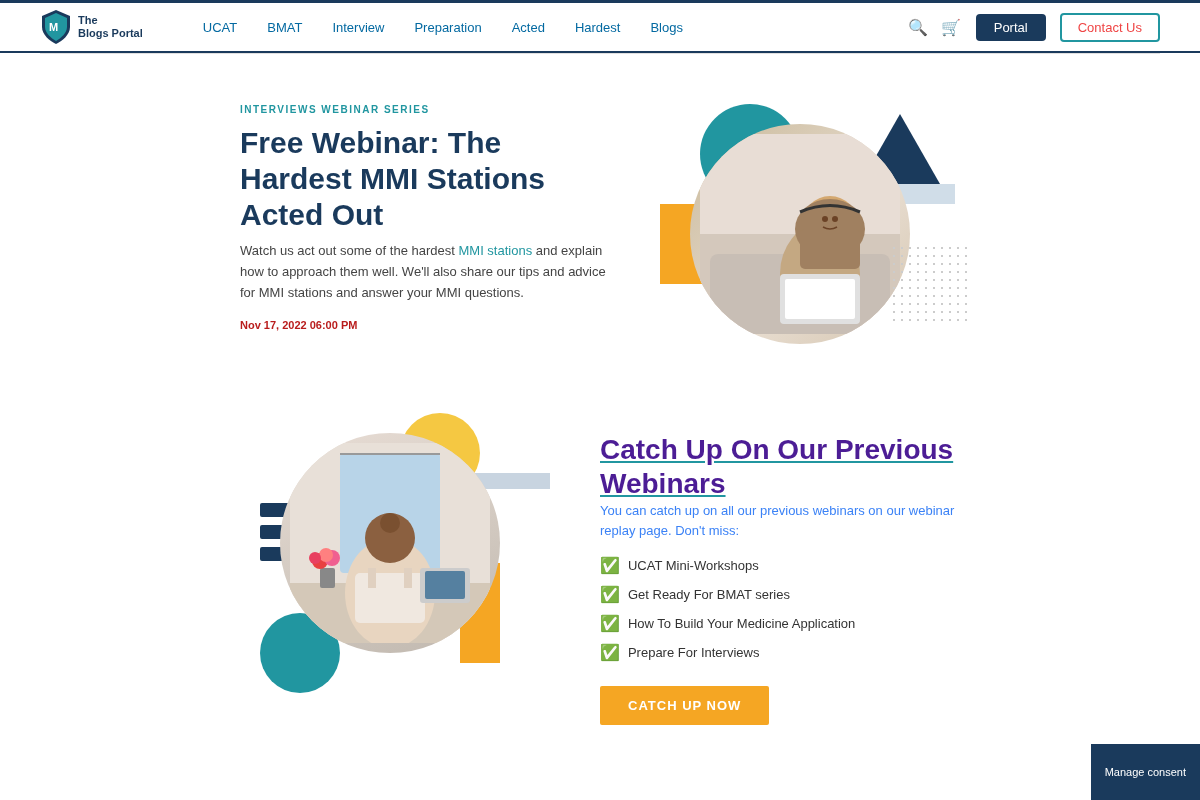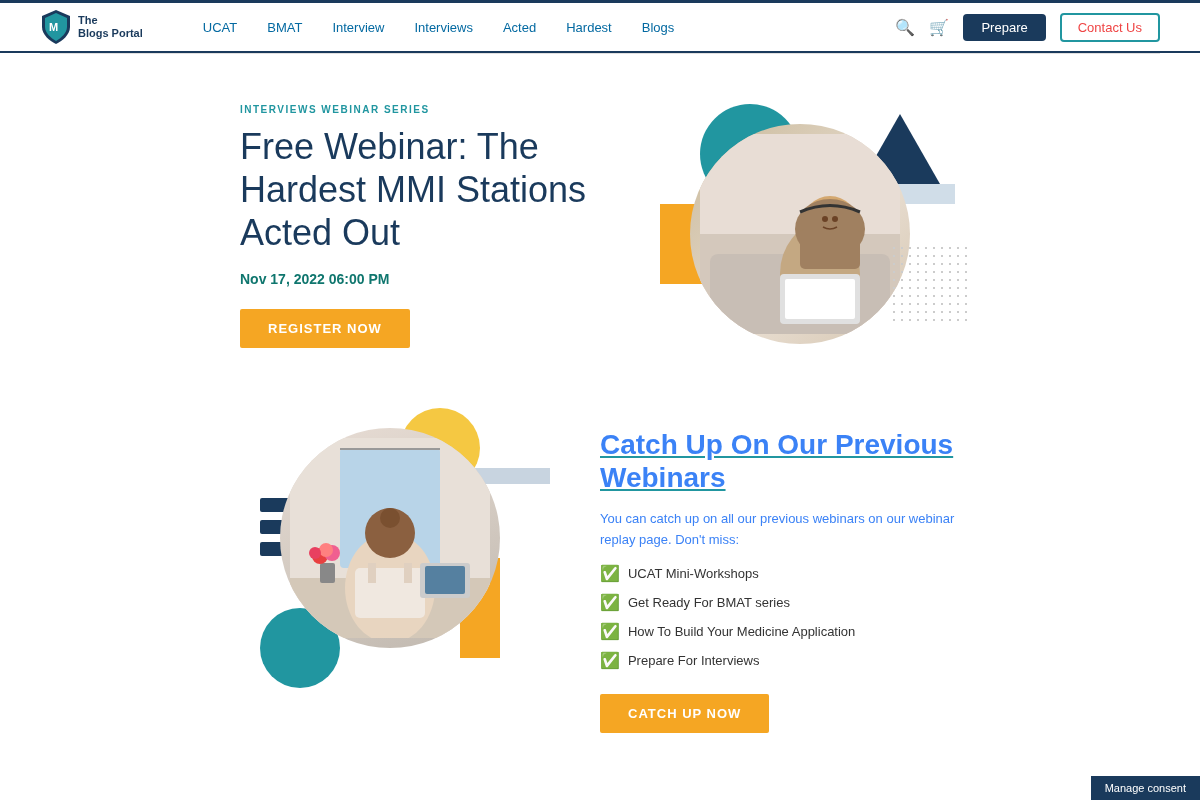--- a/index.html
+++ b/index.html
@@ -87,40 +87,40 @@
     }
     .section-label {
       font-size: 10px;
       font-weight: 700;
       letter-spacing: 1.5px;
       color: #2196a0;
       text-transform: uppercase;
       margin-bottom: 10px;
     }
     .hero-title {
-      font-size: 36px;
-      font-weight: 400;
+      font-size: 30px;
+      font-weight: 700;
       color: #1a3a5c;
       line-height: 1.2;
-      margin-bottom: 16px;
+      margin-bottom: 8px;
     }
     .hero-desc {
       font-size: 13px;
       color: #444;
       line-height: 1.6;
       margin-bottom: 16px;
     }
     .hero-desc a {
       color: #2196a0;
       text-decoration: none;
     }
     .hero-date {
-      font-size: 14px;
+      font-size: 11px;
       font-weight: 700;
-      color: #0f766e;
+      color: #b91c1c;
       margin-bottom: 22px;
     }
     .btn-orange {
       background: #f5a623;
       color: #fff;
       border: none;
       padding: 12px 28px;
       font-size: 13px;
       font-weight: 700;
       letter-spacing: 1px;
@@ -286,23 +286,22 @@
       right: -10px;
     }
 
     .replays-content {
       flex: 1;
       padding-top: 10px;
     }
     .replays-title {
       font-size: 28px;
       font-weight: 800;
-      color: #3b82f6;
+      color: #4c1d95;
       line-height: 1.2;
-      margin-bottom: 14px;
       text-decoration: underline;
       text-decoration-color: #2196a0;
     }
     .replays-desc {
       font-size: 13px;
       color: #3b82f6;
       line-height: 1.6;
       margin-bottom: 14px;
     }
     .checklist {
@@ -324,21 +323,21 @@
     }
 
     
     .consent-banner {
       position: fixed;
       bottom: 0;
       right: 0;
       background: #1a3a5c;
       color: #fff;
       font-size: 11px;
-      padding: 6px 14px;
+      padding: 22px 14px;
       cursor: pointer;
       z-index: 999;
     }
 
     
     .divider {
       height: 1px;
       background: #e0e0e0;
       margin: 0 40px;
     }
@@ -364,42 +363,44 @@
     <div class="logo-text">
       <div>The</div>
       <div>Blogs Portal</div>
     </div>
   </div>
 
   <div class="nav-links">
     <a class="nav-link">UCAT</a>
     <a class="nav-link">BMAT</a>
     <a class="nav-link">Interview</a>
-    <a class="nav-link">Interviews</a>
+    <a class="nav-link">Preparation</a>
     <a class="nav-link">Acted</a>
     <a class="nav-link">Hardest</a>
     <a class="nav-link">Blogs</a>
   </div>
 
   <div class="nav-right">
     <span class="nav-icon">🔍</span>
     <span class="nav-icon">🛒</span>
-    <button class="btn-account">Prepare</button>
+    <button class="btn-account">Portal</button>
     <button class="btn-contact">Contact Us</button>
   </div>
 </nav>
 
 <div class="divider"></div>
 
 <section class="section-hero">
   <div class="hero-content">
     <div class="section-label">INTERVIEWS WEBINAR SERIES</div>
     <h1 class="hero-title">Free Webinar: The Hardest MMI Stations Acted Out</h1>
+    <p class="hero-desc">
+      <span>Watch us act out some of the hardest </span><a href="#" style="color:#2196a0;">MMI stations</a><span> and explain how to approach them well. We'll also share our tips and advice for MMI stations and answer your MMI questions.</span>
+    </p>
     <div class="hero-date">Nov 17, 2022 06:00 PM</div>
-    <button class="btn-orange">REGISTER NOW</button>
   </div>
 
   <div class="hero-image-area">
     <div class="shape-teal-circle"></div>
     <div class="shape-navy-triangle"></div>
     <div class="shape-light-rect"></div>
     <div class="shape-orange-rect"></div>
     <div class="hero-photo">
       <div class="hero-photo-inner">
 

